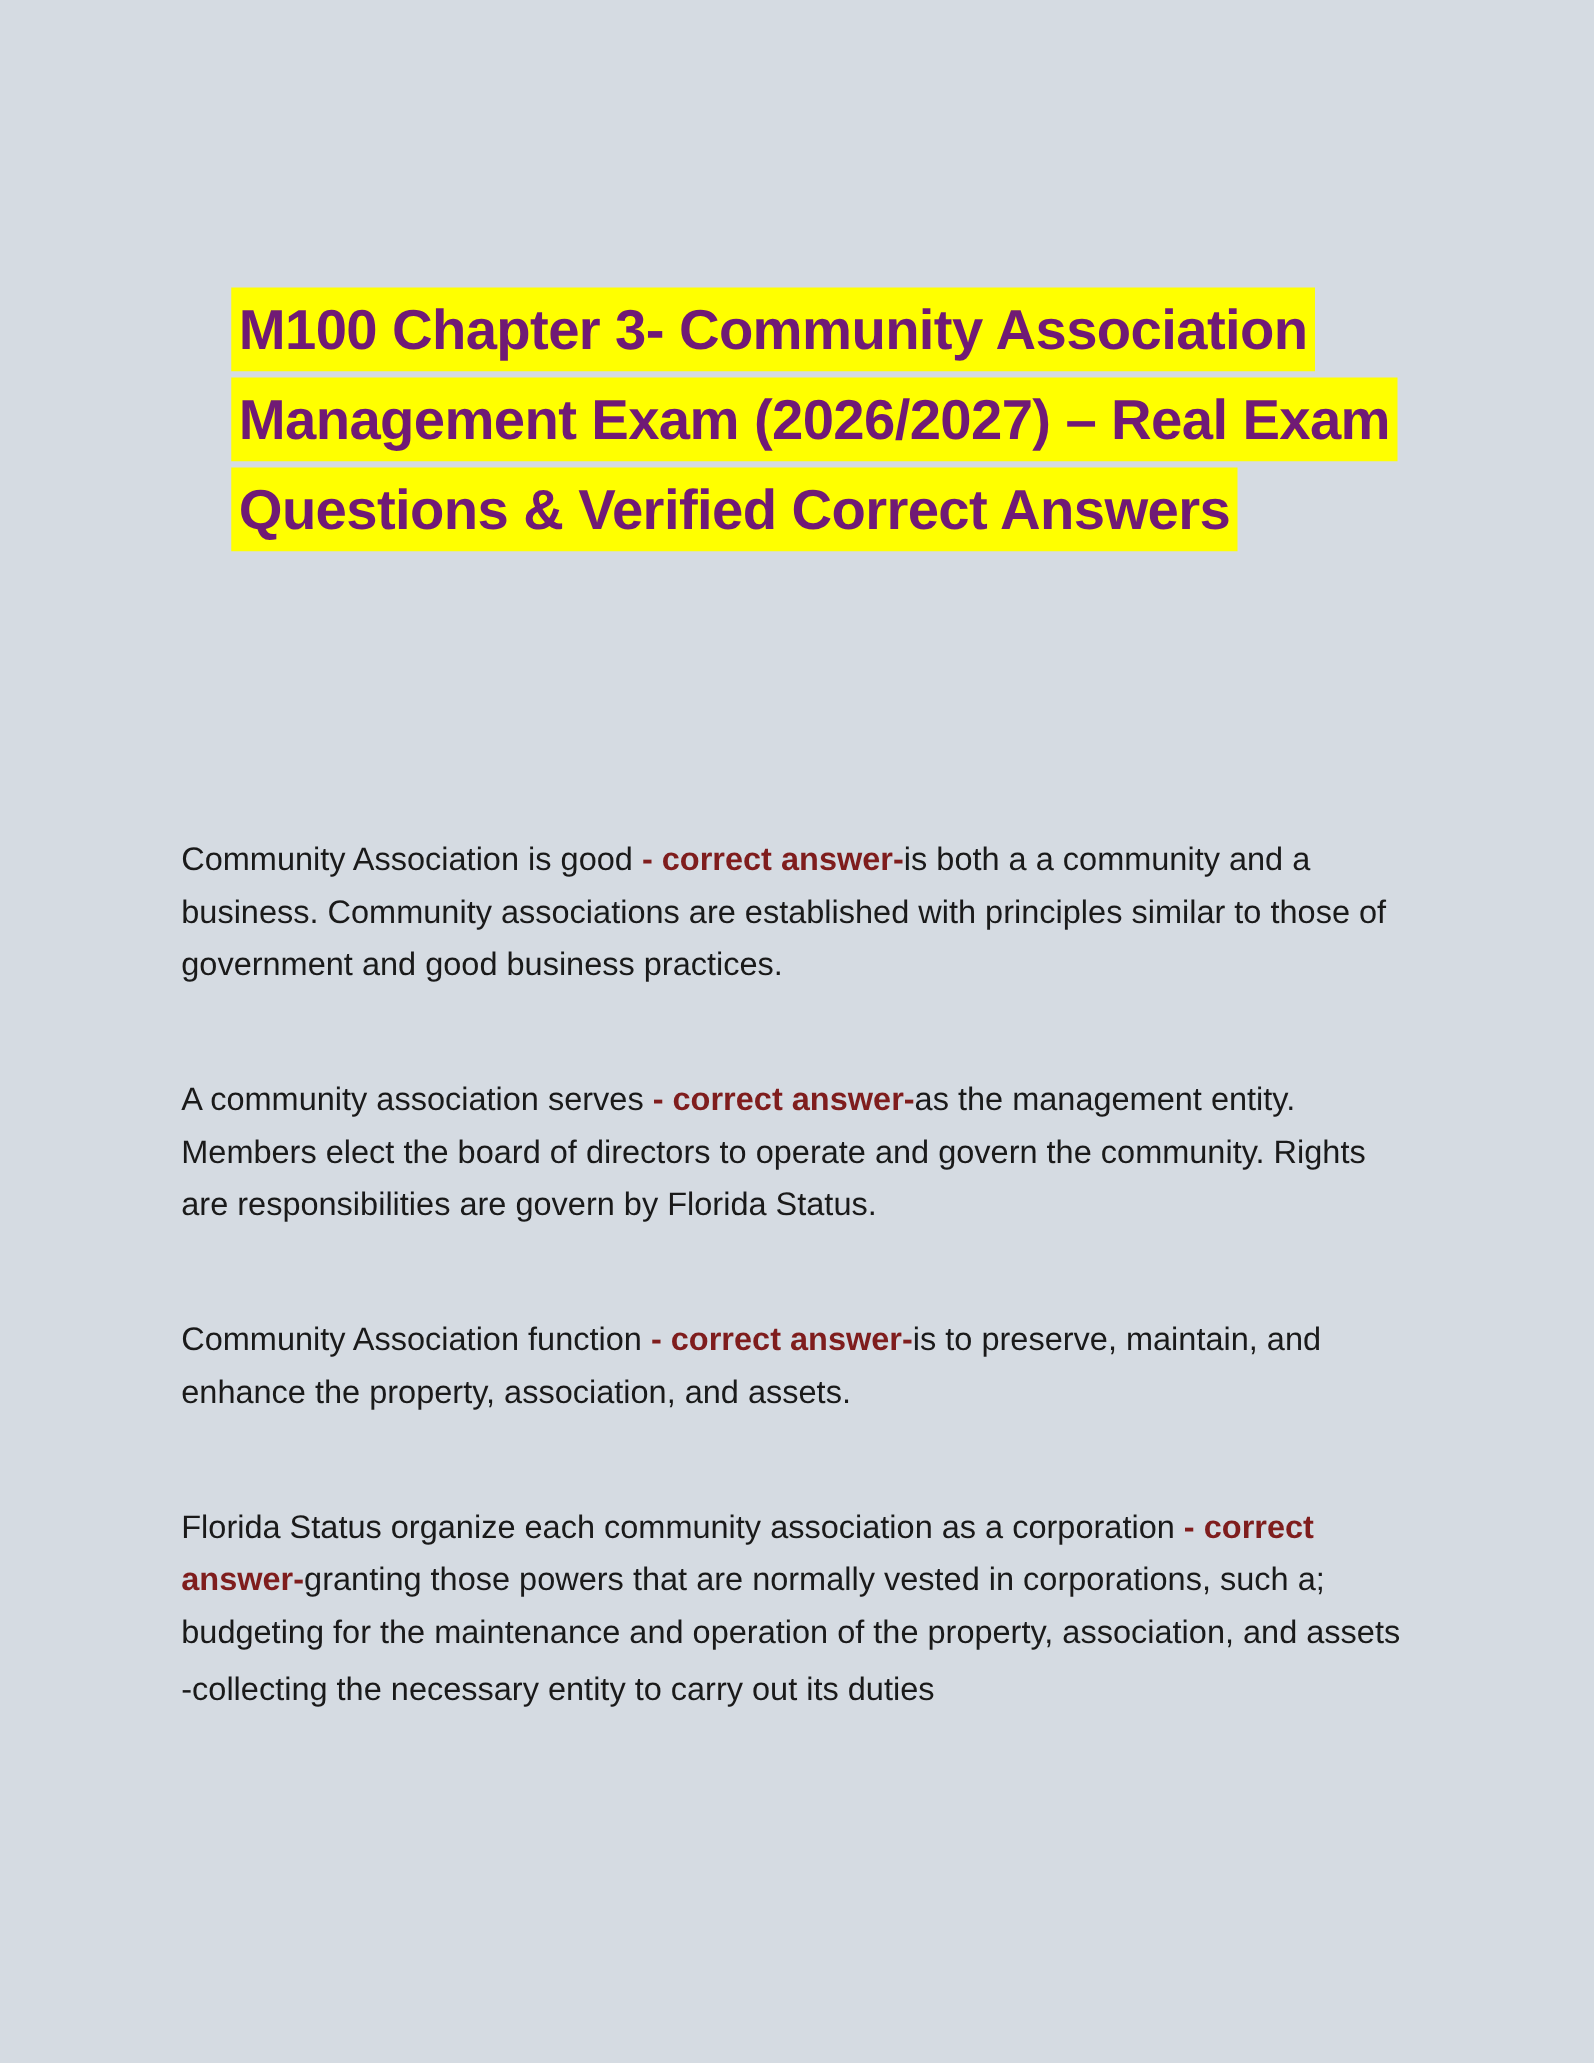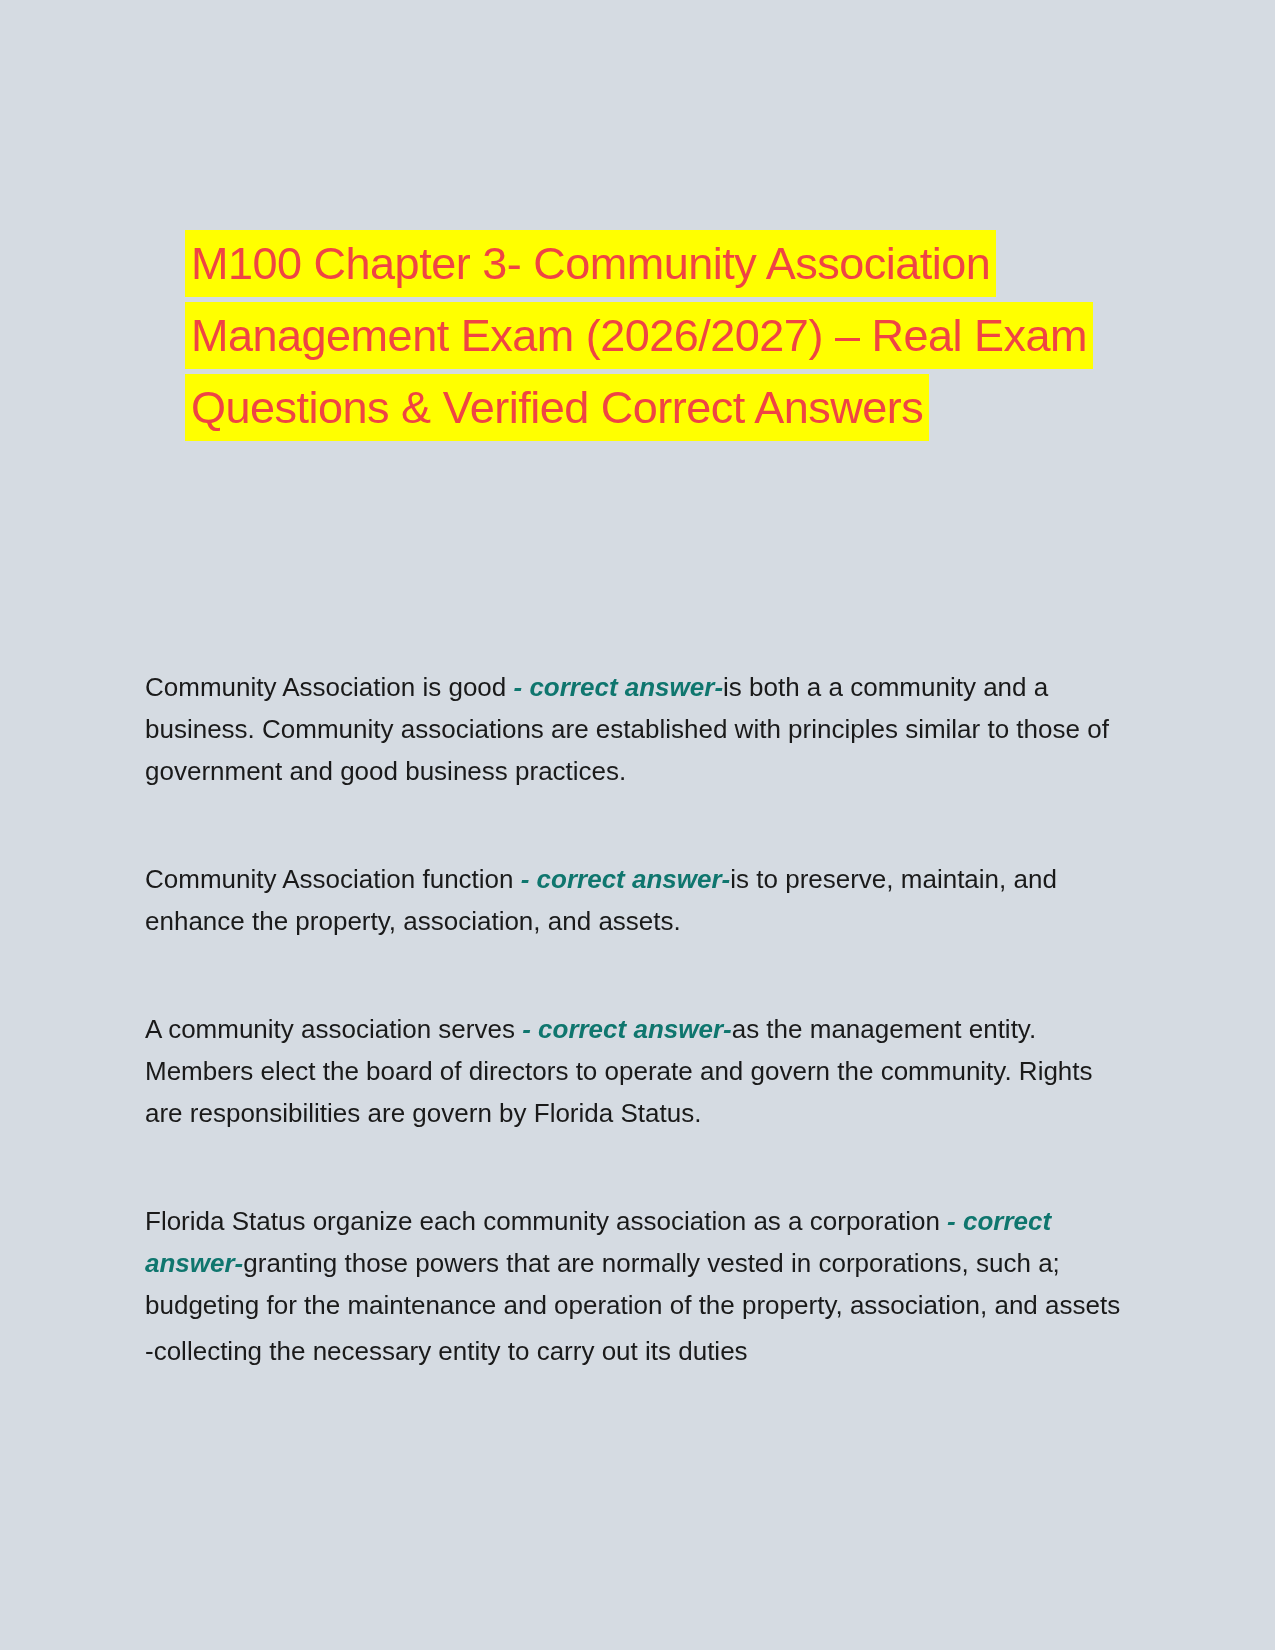--- a/index.html
+++ b/index.html
@@ -22,23 +22,23 @@
   .content {
     box-sizing: border-box;
     width: 985px;
     margin: 0 145px;
     padding-top: 228px;
   }
   .doc-title {
     margin: 0 0 222px 0;
     font-family: "Liberation Sans", sans-serif;
     font-size: 45px;
-    font-weight: 400;
+    font-weight: 700;
     line-height: 72px;
-    color: #ef4444;
+    color: #701a75;
     letter-spacing: -0.5px;
     padding-left: 40px;
   }
   .hl {
     background: #ffff00;
     padding: 8px 6px;
     -webkit-box-decoration-break: clone;
     box-decoration-break: clone;
   }
   .qa {
@@ -49,37 +49,36 @@
     line-height: 42px;
     color: #1a1a1a;
   }
   .qa.tight {
     margin-bottom: 4px;
   }
   .qa.continuation {
     margin-bottom: 0;
   }
   .marker {
-    color: #0f766e;
+    color: #7f1d1d;
     font-weight: 700;
-    font-style: italic;
   }
 </style>
 </head>
 <body>
 
 <div class="page">
   <div class="content">
 
     <h1 class="doc-title"><span class="hl">M100 Chapter 3- Community Association Management Exam (2026/2027) – Real Exam Questions &amp; Verified Correct Answers</span></h1>
 
     <p class="qa"><span>Community Association is good </span><span class="marker">- correct answer-</span><span>is both a a community and a business. Community associations are established with principles similar to those of government and good business practices.</span></p>
 
+    <p class="qa"><span>A community association serves </span><span class="marker">- correct answer-</span><span>as the management entity. Members elect the board of directors to operate and govern the community. Rights are responsibilities are govern by Florida Status.</span></p>
+
     <p class="qa"><span>Community Association function </span><span class="marker">- correct answer-</span><span>is to preserve, maintain, and enhance the property, association, and assets.</span></p>
-
-    <p class="qa"><span>A community association serves </span><span class="marker">- correct answer-</span><span>as the management entity. Members elect the board of directors to operate and govern the community. Rights are responsibilities are govern by Florida Status.</span></p>
 
     <p class="qa tight"><span>Florida Status organize each community association as a corporation </span><span class="marker">- correct answer-</span><span>granting those powers that are normally vested in corporations, such a; budgeting for the maintenance and operation of the property, association, and assets</span></p>
 
     <p class="qa continuation">-collecting the necessary entity to carry out its duties</p>
 
   </div>
 </div>
 
 </body></html>

